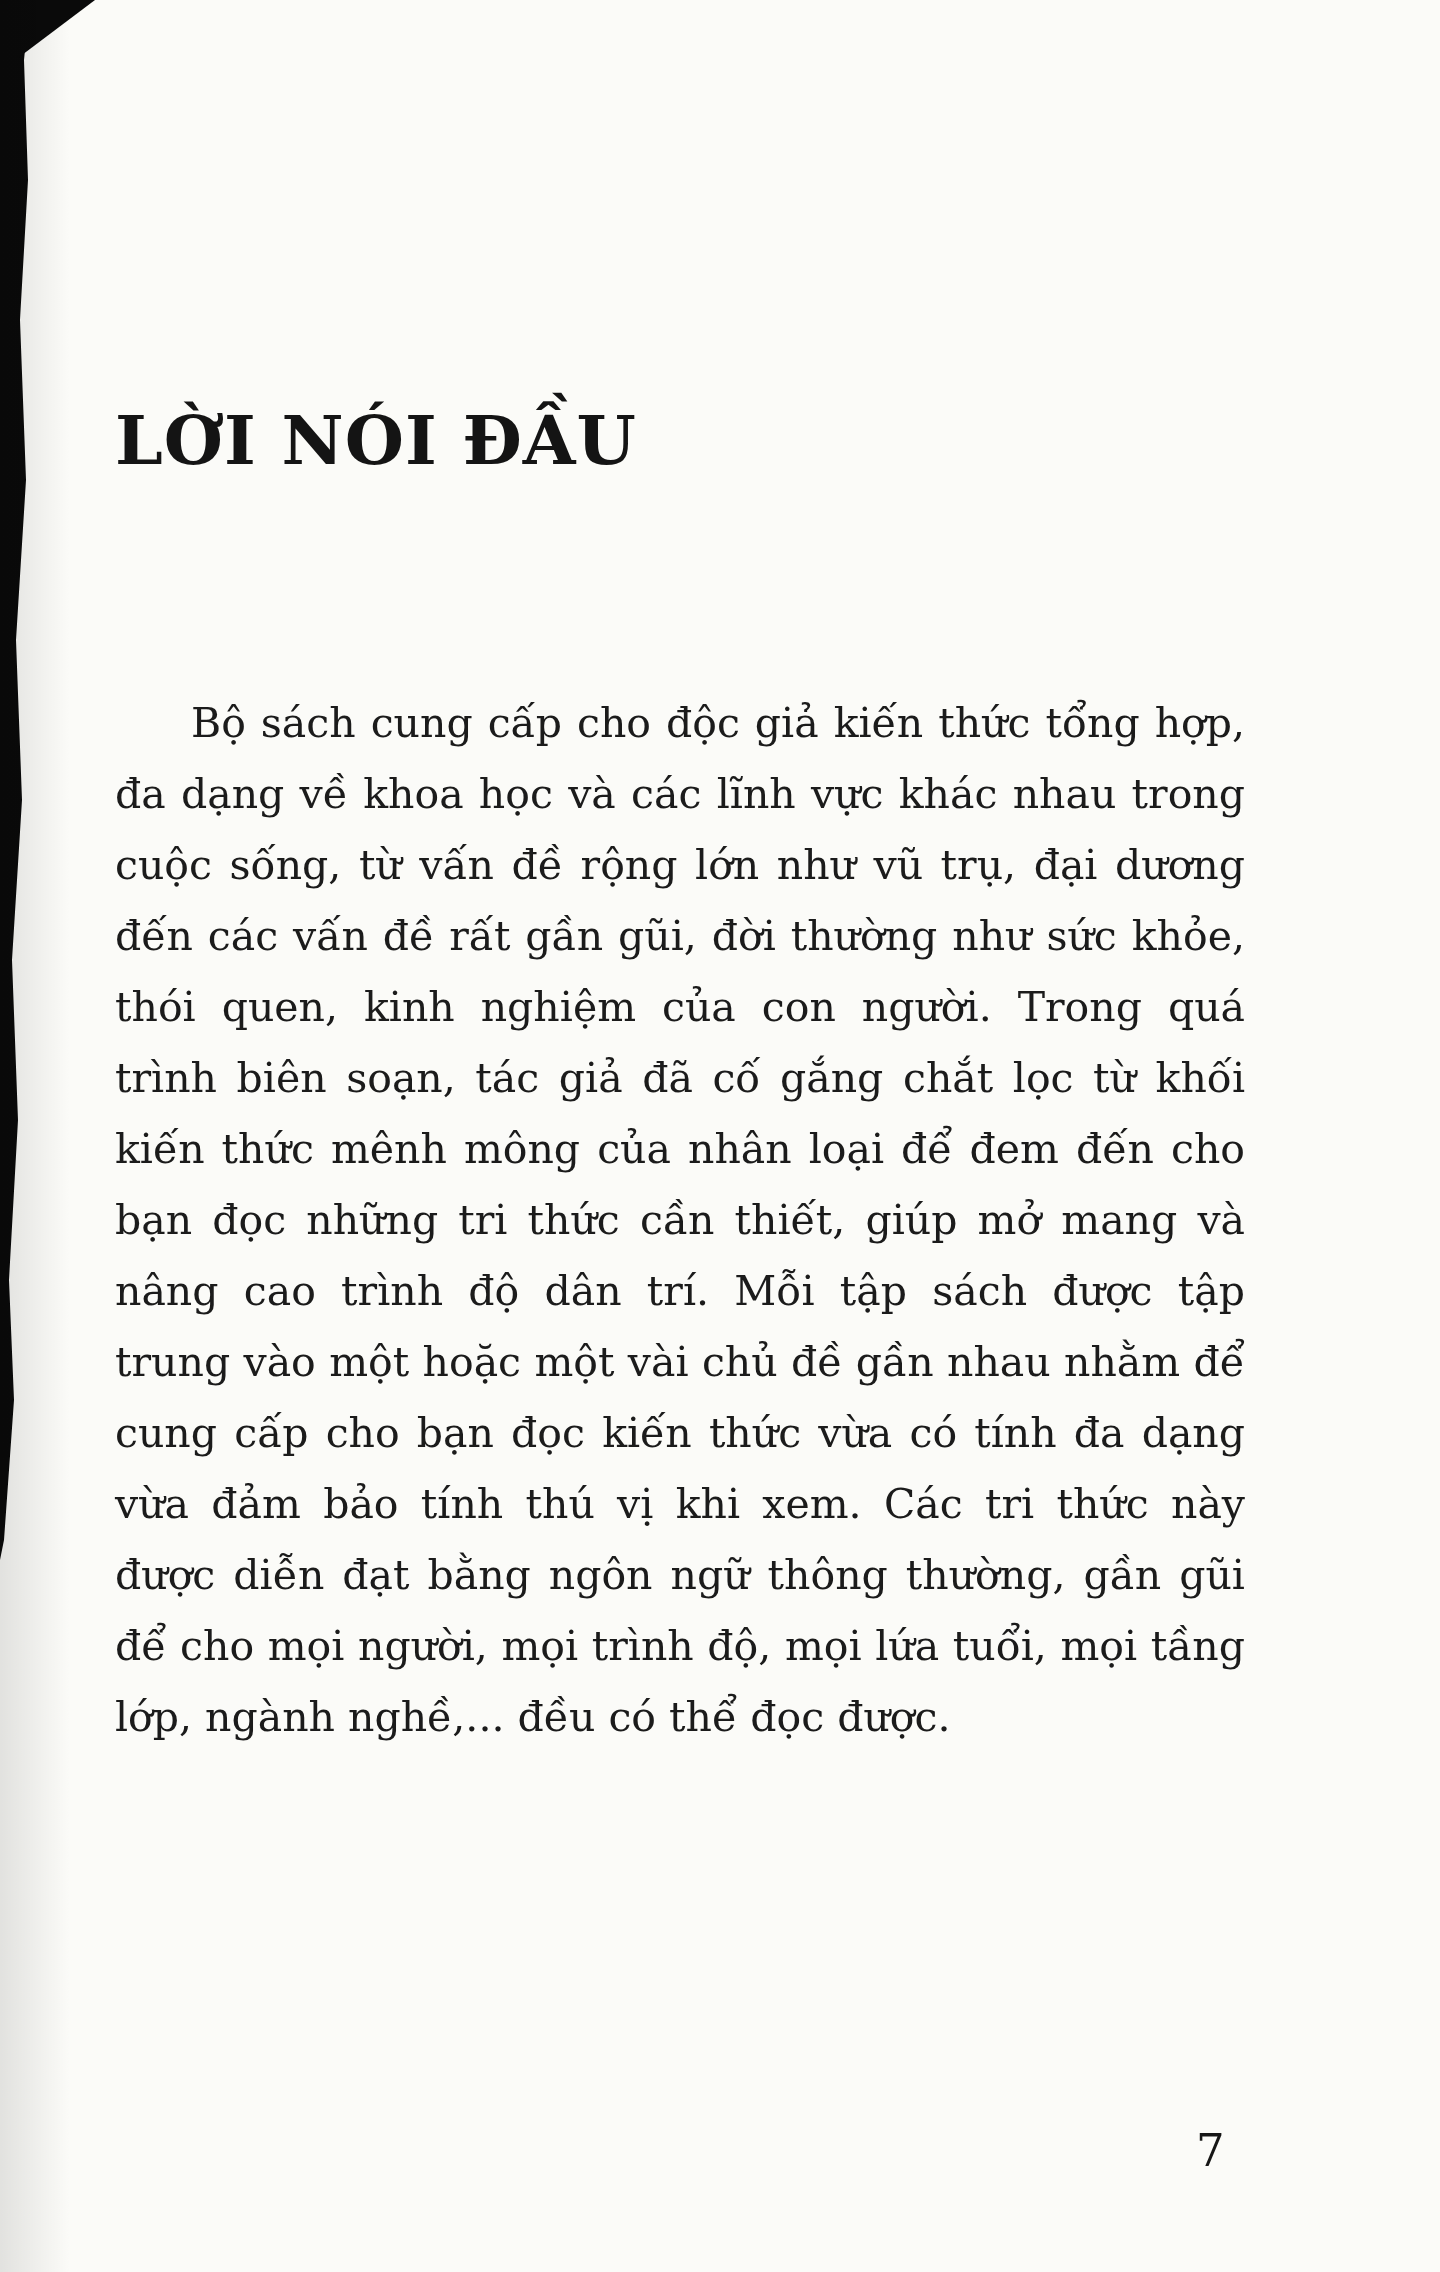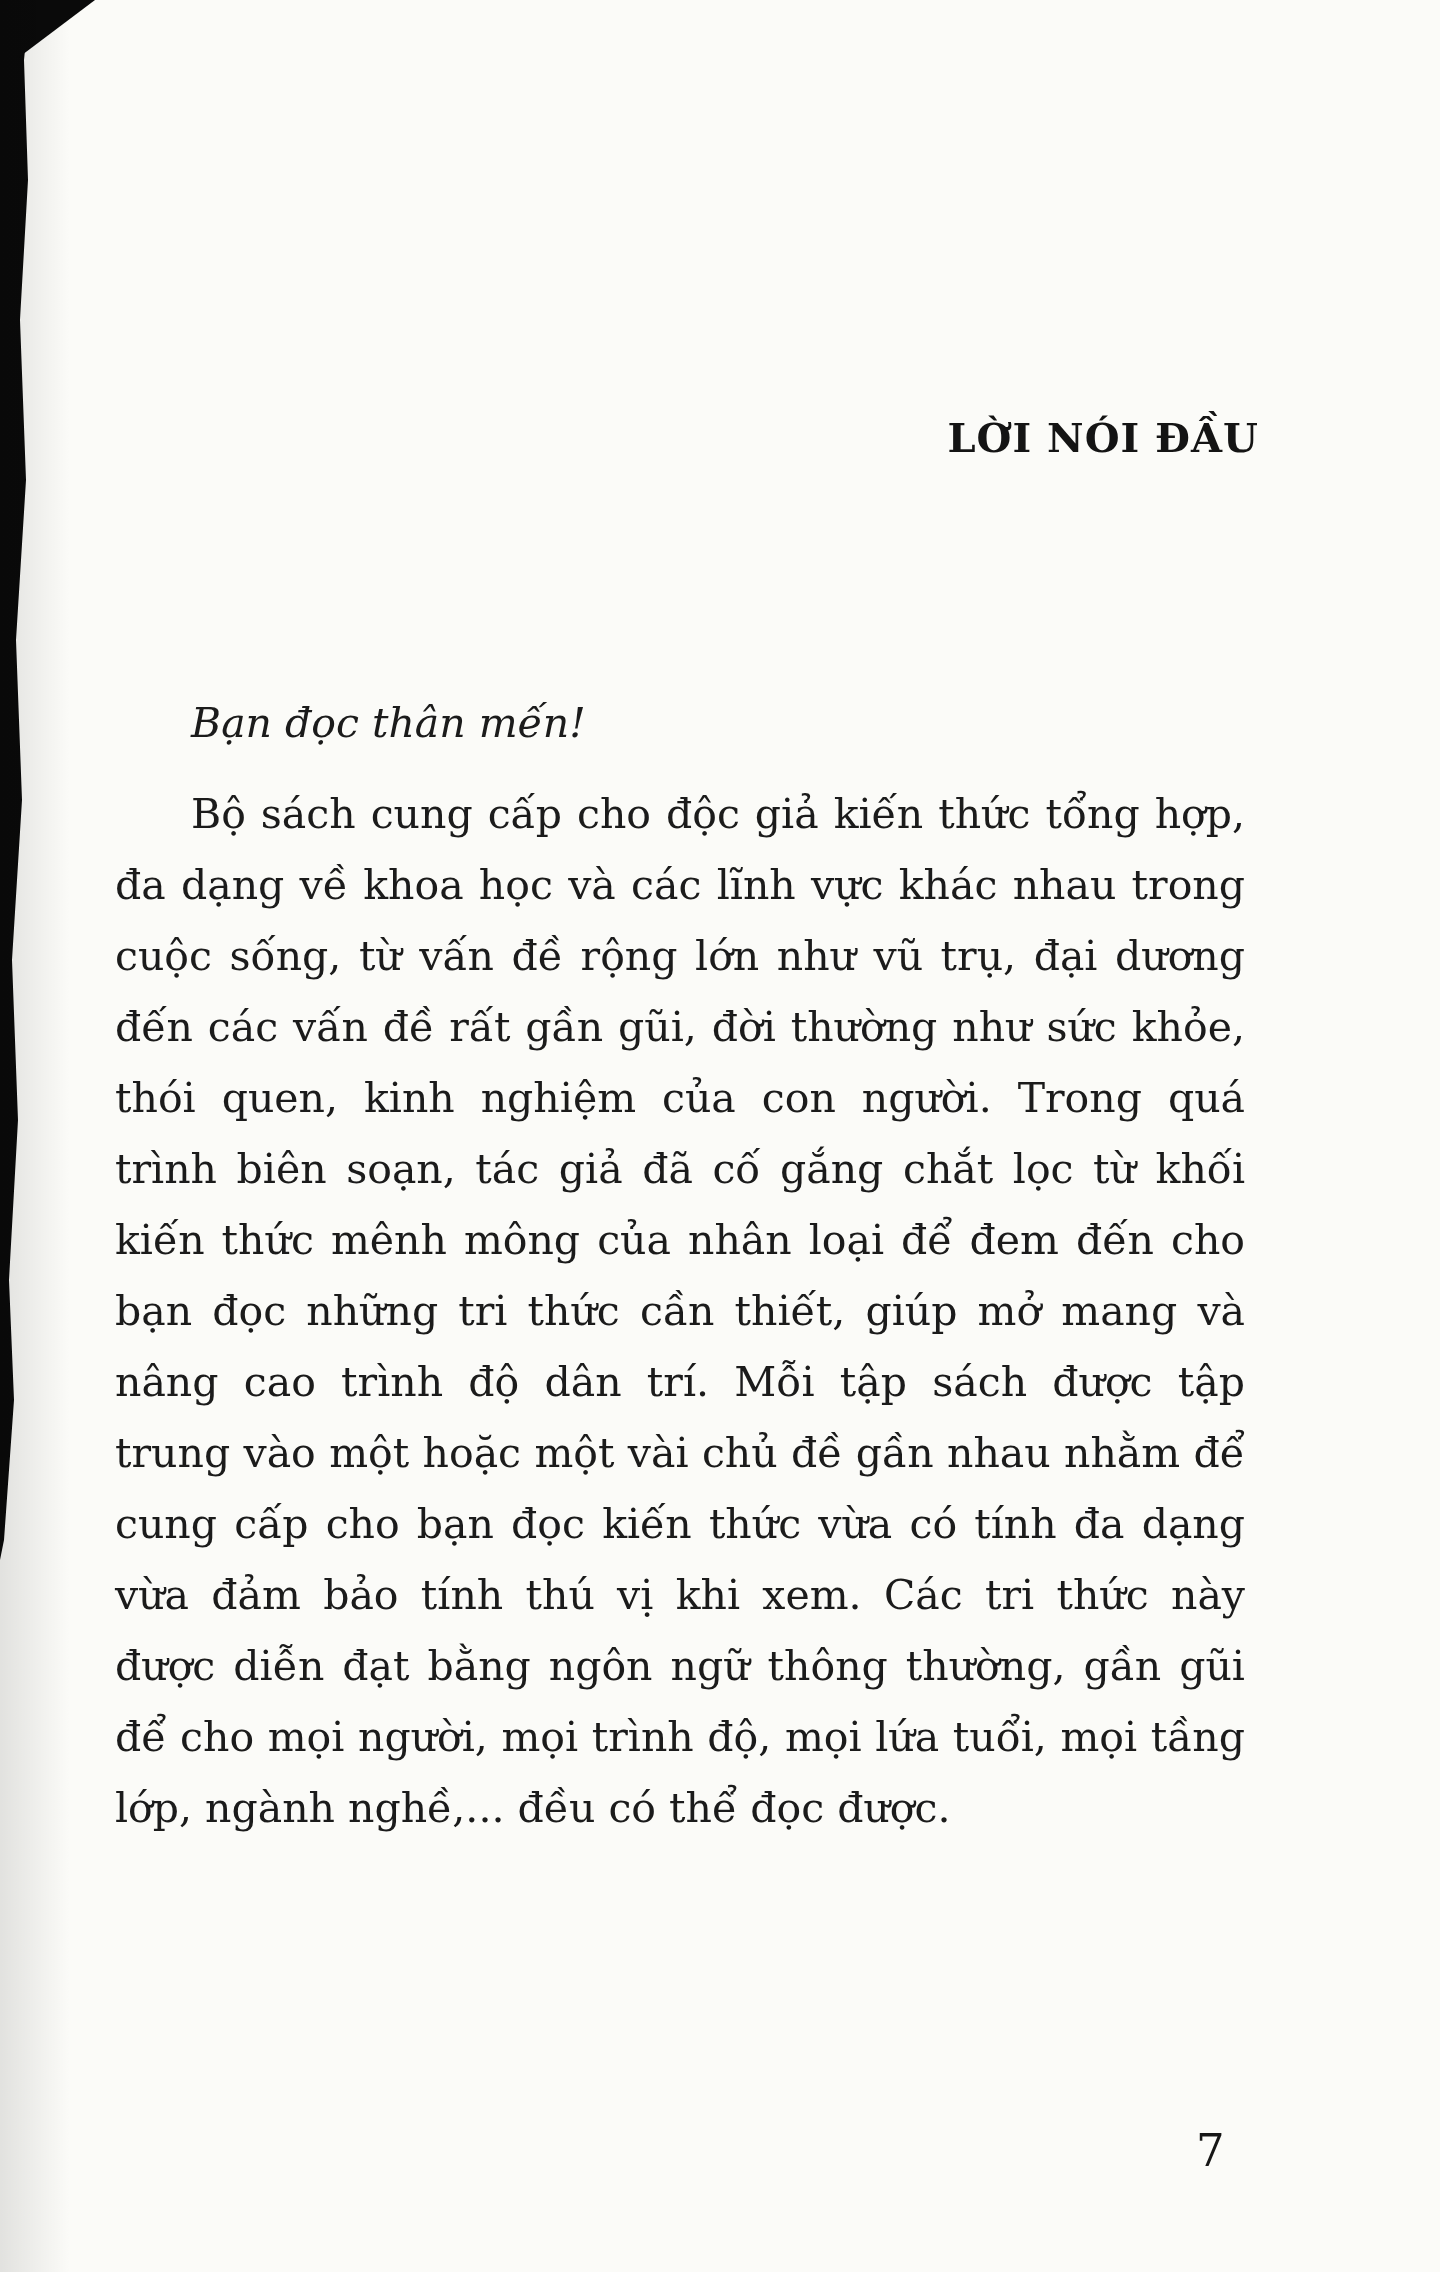--- a/index.html
+++ b/index.html
@@ -48,23 +48,23 @@
     height: 100%;
     background: linear-gradient(90deg, rgba(0,0,0,0.10), rgba(0,0,0,0));
     pointer-events: none;
   }
 
   .page-title {
     position: absolute;
     left: 115px;
     top: 400px;
     width: 1130px;
-    margin: 14px;
-    text-align: right;
-    font-size: 40px;
+    margin: 0;
+    text-align: left;
+    font-size: 68px;
     font-weight: bold;
     letter-spacing: 1px;
     color: #141414;
   }
 
   .content {
     position: absolute;
     left: 115px;
     top: 688px;
     width: 1130px;
@@ -98,19 +98,18 @@
 
 <div>
 
   <div class="scan-strip"></div>
   <div class="scan-corner"></div>
   <div class="scan-shade"></div>
 
   <h1 class="page-title">LỜI NÓI ĐẦU</h1>
 
   <div class="content">
-    <p class="salutation">Bạn đọc thân mến!</p>
     <p class="para">Bộ sách cung cấp cho độc giả kiến thức tổng hợp, đa dạng về khoa học và các lĩnh vực khác nhau trong cuộc sống, từ vấn đề rộng lớn như vũ trụ, đại dương đến các vấn đề rất gần gũi, đời thường như sức khỏe, thói quen, kinh nghiệm của con người. Trong quá trình biên soạn, tác giả đã cố gắng chắt lọc từ khối kiến thức mênh mông của nhân loại để đem đến cho bạn đọc những tri thức cần thiết, giúp mở mang và nâng cao trình độ dân trí. Mỗi tập sách được tập trung vào một hoặc một vài chủ đề gần nhau nhằm để cung cấp cho bạn đọc kiến thức vừa có tính đa dạng vừa đảm bảo tính thú vị khi xem. Các tri thức này được diễn đạt bằng ngôn ngữ thông thường, gần gũi để cho mọi người, mọi trình độ, mọi lứa tuổi, mọi tầng lớp, ngành nghề,... đều có thể đọc được.</p>
   </div>
 
   <div class="page-number">7</div>
 
 </div>
 
 </body></html>

